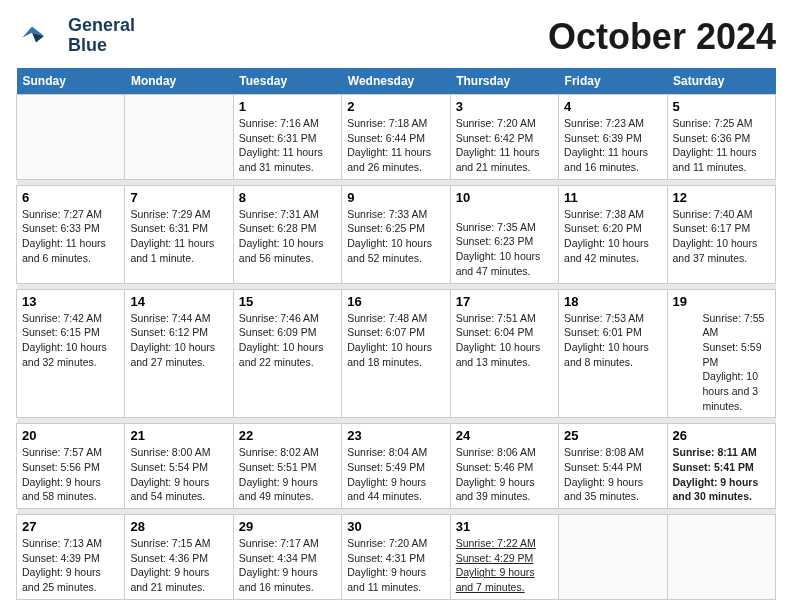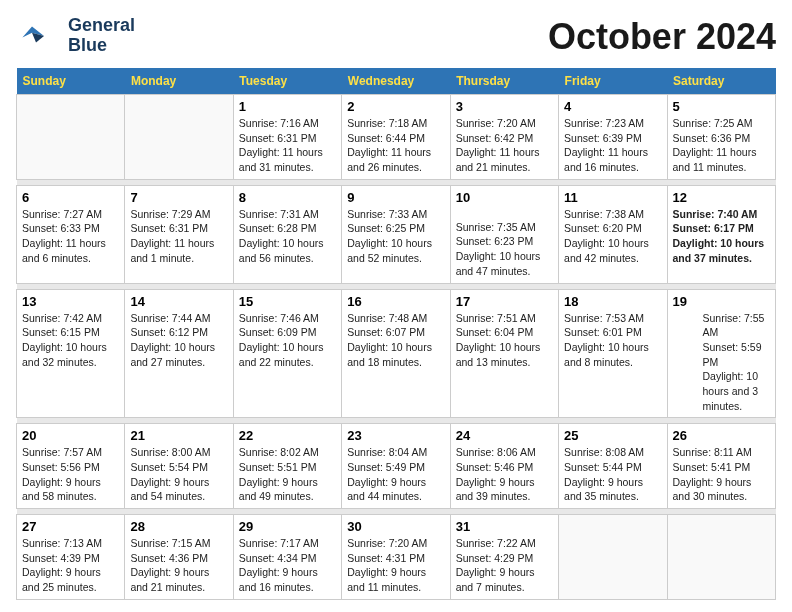--- a/index.html
+++ b/index.html
@@ -43,21 +43,21 @@
       font-size: 16px;
       color: #333;
     }
     table {
       width: 100%;
       border-collapse: collapse;
       font-size: 11px;
     }
     .day-header {
       background-color: #2e74b5;
-      color: #fde047;
+      color: #ffffff;
       text-align: left;
       padding: 6px 6px;
       font-size: 12px;
       font-weight: bold;
     }
     .calendar-cell {
       vertical-align: top;
       border: 1px solid #ccc;
       padding: 4px 5px;
       width: 108px;
@@ -187,21 +187,21 @@
 Daylight: 10 hours and 47 minutes.</div>
         </td>
         <td class="calendar-cell">
           <div class="cell-date">11</div>
           <div class="cell-info" style="white-space: pre-line;">Sunrise: 7:38 AM
 Sunset: 6:20 PM
 Daylight: 10 hours and 42 minutes.</div>
         </td>
         <td class="calendar-cell">
           <div class="cell-date">12</div>
-          <div class="cell-info" style="white-space: pre-line; font-weight: bold;">Sunrise: 7:40 AM
+          <div class="cell-info" style="white-space: pre-line;">Sunrise: 7:40 AM
 Sunset: 6:17 PM
 Daylight: 10 hours and 37 minutes.</div>
         </td>
       </tr>
       <tr>
         <td colspan="7" class="row-separator"></td>
       </tr>
       <tr>
         <td class="calendar-cell">
           <div class="cell-date">13</div>
@@ -281,21 +281,21 @@
 Daylight: 9 hours and 39 minutes.</div>
         </td>
         <td class="calendar-cell">
           <div class="cell-date">25</div>
           <div class="cell-info" style="white-space: pre-line;">Sunrise: 8:08 AM
 Sunset: 5:44 PM
 Daylight: 9 hours and 35 minutes.</div>
         </td>
         <td class="calendar-cell">
           <div class="cell-date">26</div>
-          <div class="cell-info" style="white-space: pre-line;">Sunrise: 8:11 AM
+          <div class="cell-info" style="white-space: pre-line; font-weight: bold;">Sunrise: 8:11 AM
 Sunset: 5:41 PM
 Daylight: 9 hours and 30 minutes.</div>
         </td>
       </tr>
       <tr>
         <td colspan="7" class="row-separator"></td>
       </tr>
       <tr>
         <td class="calendar-cell">
           <div class="cell-date">27</div>
@@ -316,21 +316,21 @@
 Daylight: 9 hours and 16 minutes.</div>
         </td>
         <td class="calendar-cell">
           <div class="cell-date">30</div>
           <div class="cell-info" style="white-space: pre-line;">Sunrise: 7:20 AM
 Sunset: 4:31 PM
 Daylight: 9 hours and 11 minutes.</div>
         </td>
         <td class="calendar-cell">
           <div class="cell-date">31</div>
-          <div class="cell-info" style="white-space: pre-line;">Sunrise: 7:22 AM
+          <div class="cell-info" style="white-space: pre-line; text-decoration: underline;">Sunrise: 7:22 AM
 Sunset: 4:29 PM
 Daylight: 9 hours and 7 minutes.</div>
         </td>
         <td class="calendar-cell empty"></td>
         <td class="calendar-cell empty"></td>
       </tr>
     </tbody>
 </table>
 
 </body></html>

